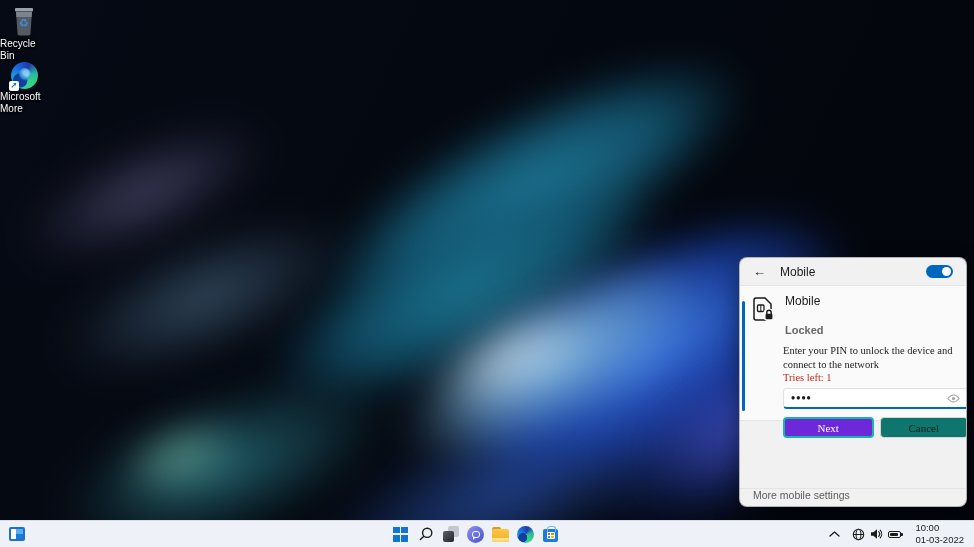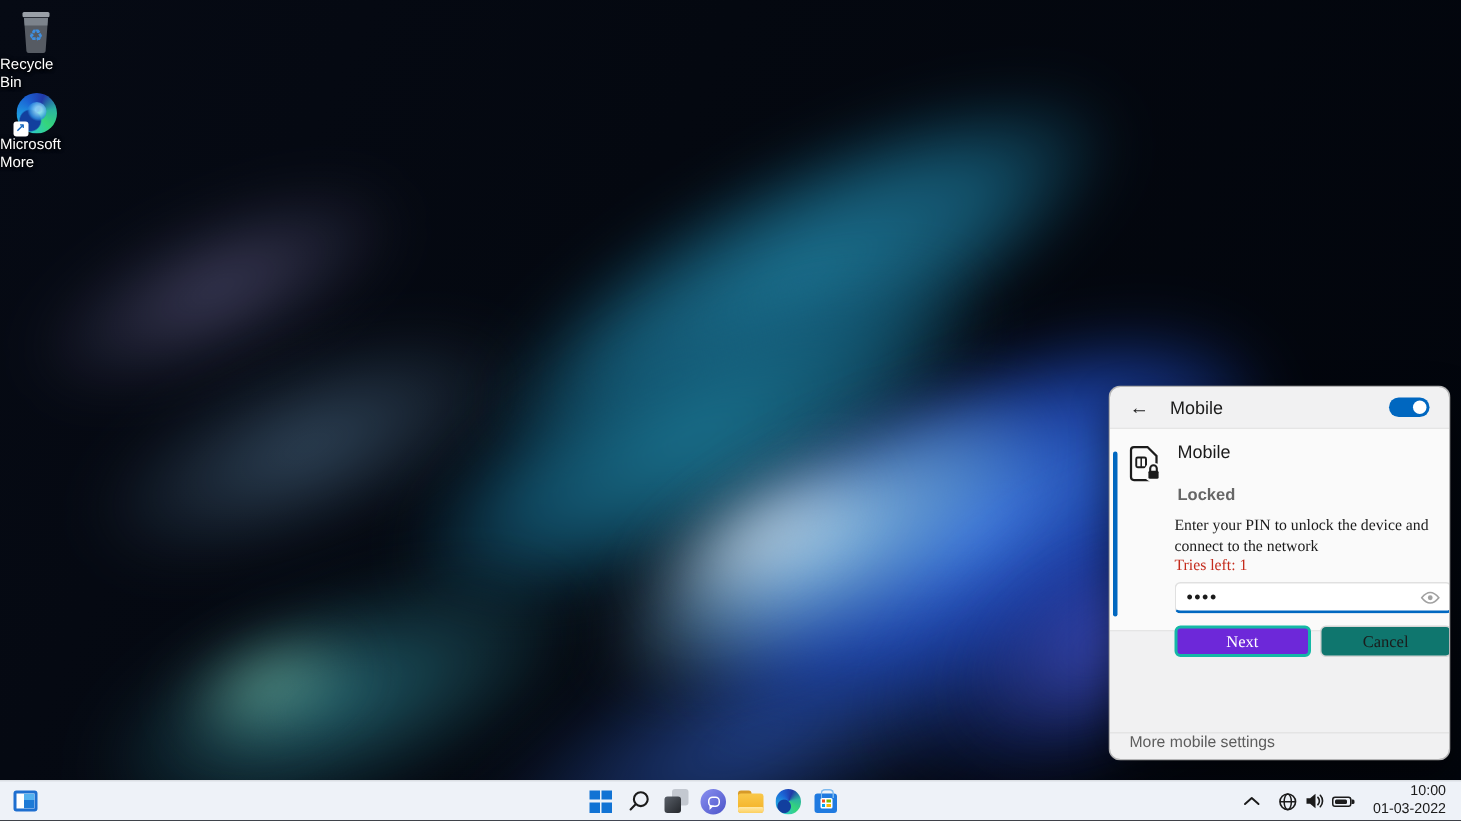--- a/index.html
+++ b/index.html
@@ -115,21 +115,21 @@
      grid-template-columns:1fr 1fr; grid-template-rows:1fr 1fr; gap:1px; padding:1px; }
   .store-grid i:nth-child(1){background:#f25022;} .store-grid i:nth-child(2){background:#7fba00;}
   .store-grid i:nth-child(3){background:#00a4ef;} .store-grid i:nth-child(4){background:#ffb900;}
 
   .tb-right { position:absolute; right:6px; top:0; height:100%; display:flex; align-items:center; gap:4px; }
   .chevron-btn { width:16px; height:22px; display:flex; align-items:center; justify-content:center; cursor:pointer; }
   .tray-pill { display:flex; align-items:center; gap:5px; padding:3px 6px; border-radius:4px; cursor:pointer; }
   .battery { position:relative; width:13px; height:7px; border:1px solid #1b1b1b; border-radius:2px; }
   .battery::before { content:""; position:absolute; left:1px; top:1px; bottom:1px; width:8px; background:#1b1b1b; border-radius:1px; }
   .battery::after { content:""; position:absolute; right:-3px; top:1.5px; width:2px; height:3px; background:#1b1b1b; border-radius:0 1px 1px 0; }
-  .clock { text-align:right; font-size:9.5px; line-height:1.25; color:#1b1b1b; cursor:pointer; padding:2px 4px; }
+  .clock { text-align:left; font-size:9.5px; line-height:1.25; color:#1b1b1b; cursor:pointer; padding:2px 4px; }
 </style>
 </head>
 <body>
 
 <div class="wallpaper">
   <div class="blob b-lavender"></div>
   <div class="blob b-grayblue"></div>
   <div class="blob b-teal-top"></div>
   <div class="blob b-teal-mid"></div>
   <div class="blob b-bottom-blue"></div>

